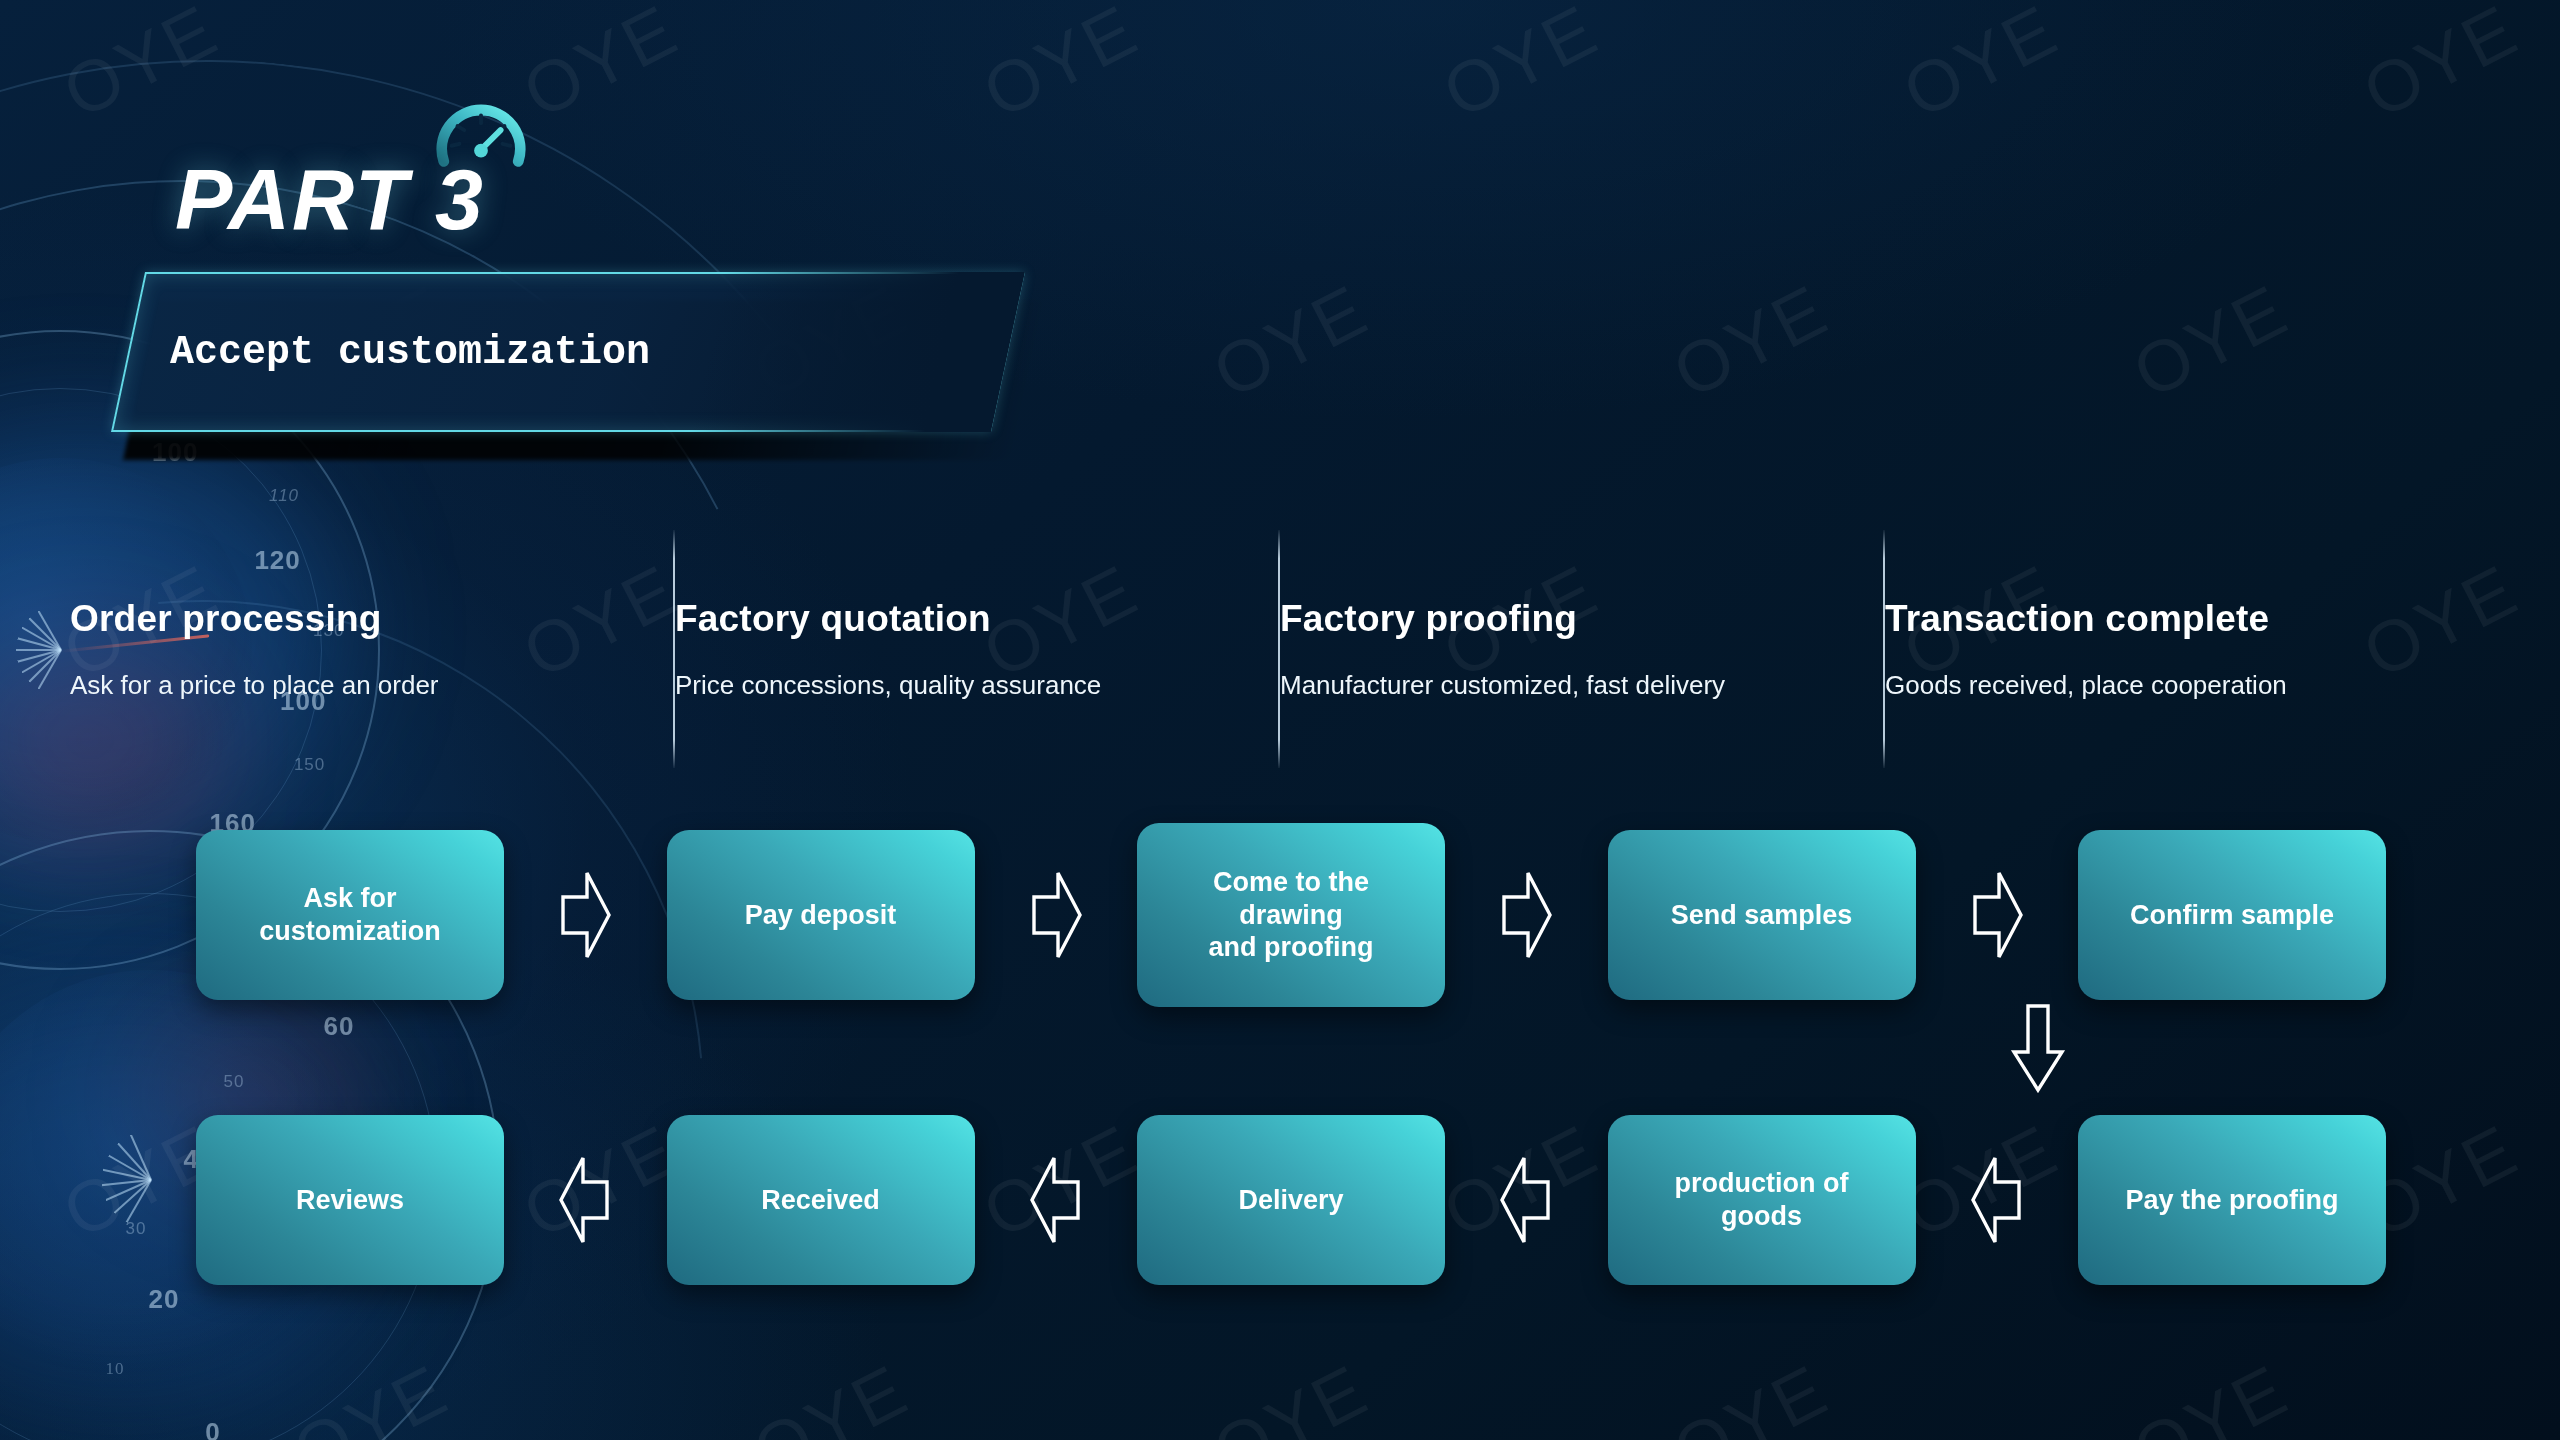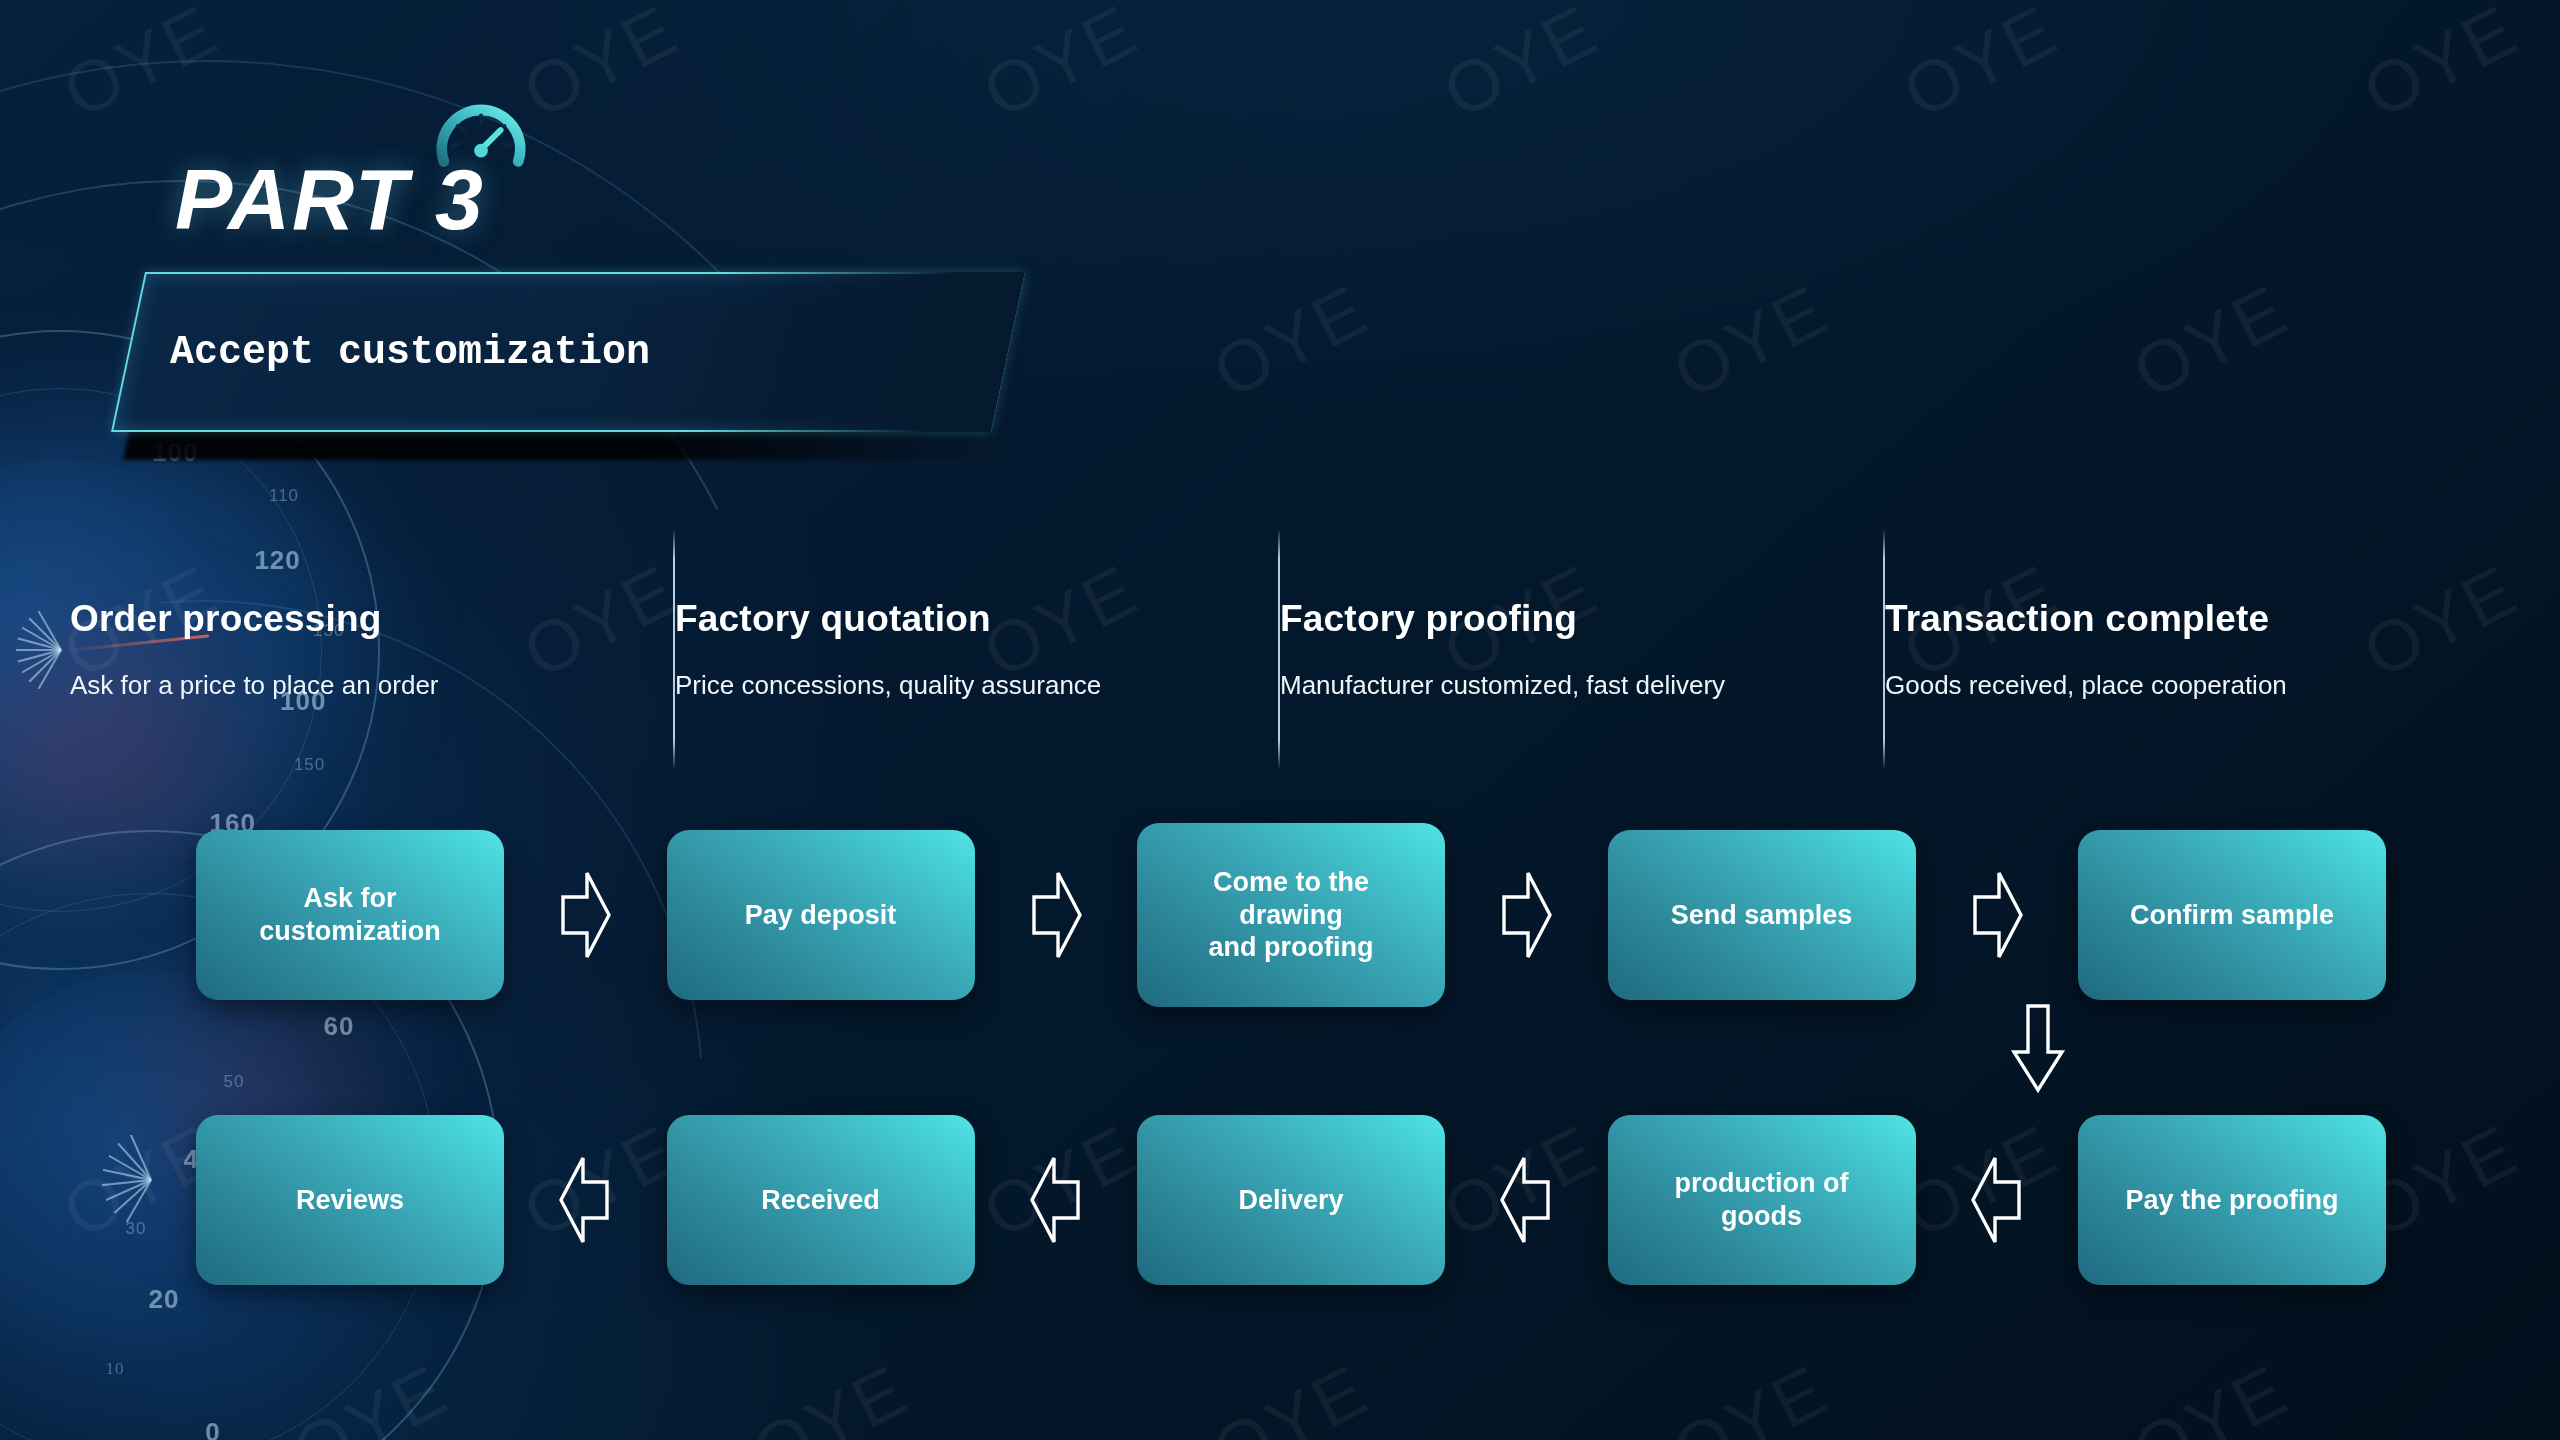--- a/index.html
+++ b/index.html
@@ -138,21 +138,21 @@
     <div class="tick" style="transform:rotate(30deg)"></div>
     <div class="tick" style="transform:rotate(45deg)"></div>
     <div class="tick" style="transform:rotate(60deg)"></div>
     <div class="tick" style="transform:rotate(75deg)"></div>
     <div class="tick" style="transform:rotate(90deg)"></div>
     <div class="tick" style="transform:rotate(105deg)"></div>
     <div class="tick" style="transform:rotate(120deg)"></div>
     <div class="tick" style="transform:rotate(135deg)"></div>
     <div class="tick" style="transform:rotate(150deg)"></div>
     <div class="num" style="left:68%;top:19%;">100</div>
-    <div class="num s" style="left:85%;top:26%;">110</div>
+    <div class="num s" style="left:85%;top:26%;font-style:italic;">110</div>
     <div class="num" style="left:84%;top:36%;">120</div>
     <div class="num s" style="left:92%;top:47%;">130</div>
     <div class="num" style="left:88%;top:58%;">100</div>
     <div class="num s" style="left:89%;top:68%;">150</div>
     <div class="num" style="left:77%;top:77%;">160</div>
     <div class="needle" style="width:150px;transform:rotate(-6deg)"></div>
   </div>
 
   <div class="dial" id="dialB">
     <div class="ring"></div>

